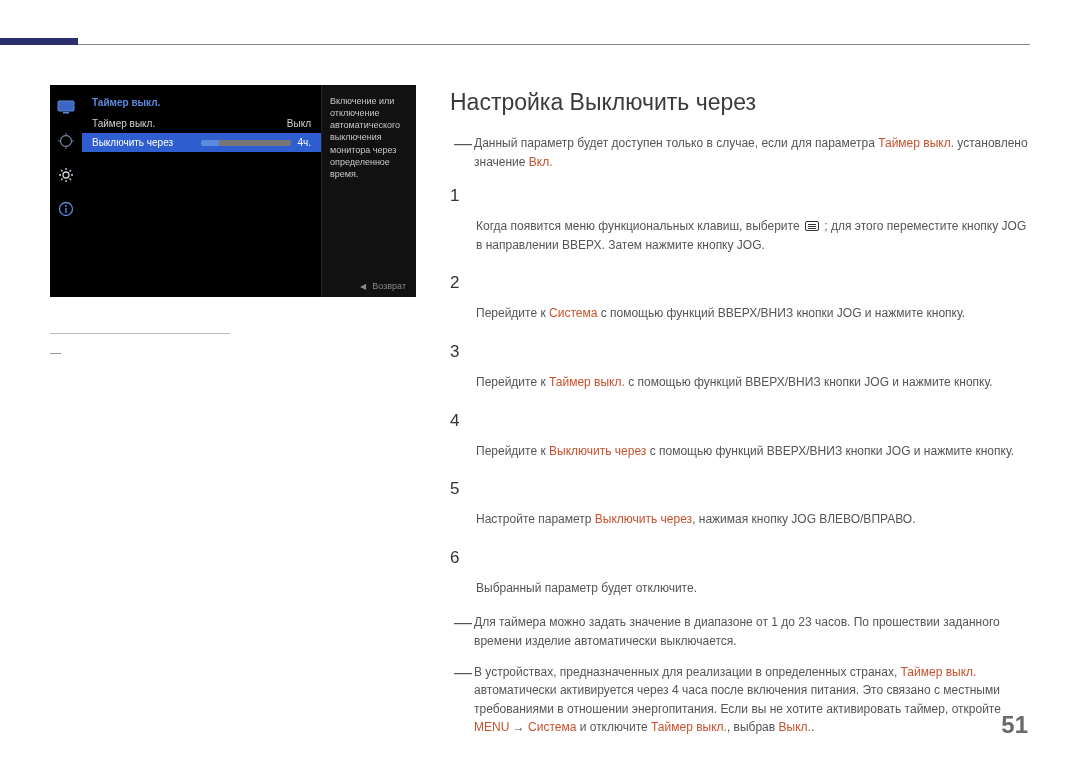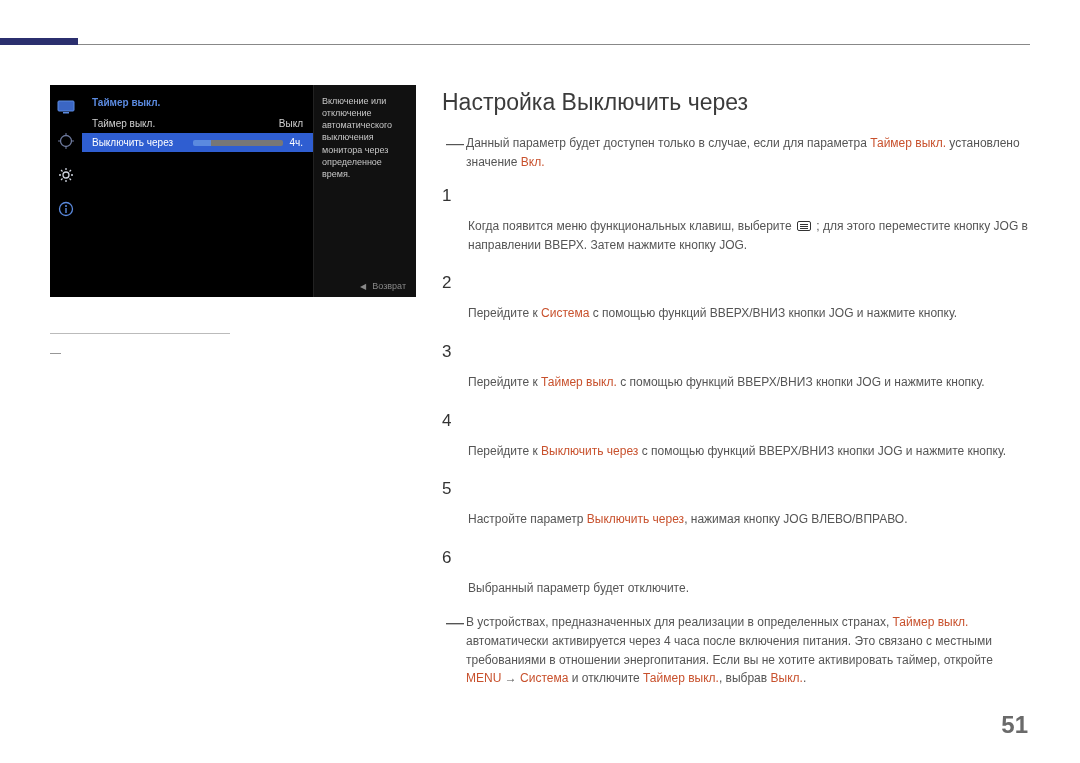--- a/index.html
+++ b/index.html
@@ -1,34 +1,34 @@
 <!DOCTYPE html>
 <html><head>
 <meta charset="utf-8">
 <style>
   * { box-sizing: border-box; margin: 0; padding: 0; }
   html, body { width: 1080px; height: 763px; background: #fff; font-family: Arial, Helvetica, sans-serif; color: #555; }
   .page { width: 1080px; height: 763px; position: relative; padding: 44px 50px 0 50px; }
   .rule-wrap { position: relative; margin-bottom: 40px; }
   .rule { height: 1px; background: #888; }
   .rule-accent { position: absolute; left: -50px; top: -6px; width: 78px; height: 7px; background: #2b2f6e; }
-  .content { display: flex; gap: 26px; }
+  .content { display: flex; gap: 34px; }
   .left-col { width: 366px; flex: none; }
   .right-col { flex: 1; }
 
   
   .osd { width: 366px; height: 212px; background: #000; border-radius: 2px; position: relative; display: flex; font-size: 10px; color: #ccc; }
   .osd-icons { width: 32px; background: #000; display: flex; flex-direction: column; align-items: center; padding-top: 14px; gap: 18px; }
   .icon-box { width: 18px; height: 16px; display: flex; align-items: center; justify-content: center; color: #6e7a9e; }
   .osd-main { flex: 1; display: flex; flex-direction: column; padding: 8px 0 0 0; }
   .osd-title { color: #5b8adf; font-size: 10px; padding: 4px 10px 6px 10px; font-weight: bold; }
   .osd-row { display: flex; justify-content: space-between; padding: 4px 10px; font-size: 10px; color: #d0d0d0; }
   .osd-row.sel { background: #2f5ed1; color: #fff; }
   .osd-slider { display:inline-block; width: 90px; height:6px; background: linear-gradient(90deg,#5b8adf 20%, #777 20%); border-radius:2px; vertical-align: middle; margin-right:6px; }
-  .osd-desc { width: 103px; background: #111; border-left: 1px solid #222; font-size: 9px; color: #c7c7c7; padding: 10px 8px; line-height: 1.35; }
+  .osd-desc { width: 95px; background: #111; border-left: 1px solid #222; font-size: 9px; color: #c7c7c7; padding: 10px 8px; line-height: 1.35; }
   .osd-footer { position: absolute; right: 10px; bottom: 6px; font-size: 9px; color: #888; display:flex; align-items:center; gap:6px;}
   .osd-footer .tri { font-size:8px; }
 
   .hr-small { width: 180px; height: 1px; background: #bbb; margin: 36px 0 10px 0; }
   .caption { font-size: 11px; color: #777; line-height: 1.5; position: relative; padding-left: 12px; }
   .caption .dash { position: absolute; left: 0; top: 0; }
 
   
   h1.title { color: #3b3b3b; font-size: 23px; font-weight: 400; margin: 4px 0 18px 0; }
   .note { font-size: 12px; line-height: 1.55; color: #555; position: relative; padding-left: 24px; margin-bottom: 12px; }
@@ -147,21 +147,21 @@
             <span class="num">5</span>
             <span class="txt"><span>Настройте параметр </span><span class="accent">Выключить через</span><span>, нажимая кнопку JOG ВЛЕВО/ВПРАВО.</span></span>
           </li>
         <li>
             <span class="num">6</span>
             <span class="txt">Выбранный параметр будет отключите.</span>
           </li>
       </ol>
 
       <div class="note">
-        <span class="ndash">―</span>
+        <span class="ndash">―</span><span>Для таймера можно задать значение в диапазоне от 1 до 23 часов. По прошествии заданного времени изделие автоматически выключается.</span>
       </div>
       <div class="note">
         <span class="ndash">―</span>
         <span>В устройствах, предназначенных для реализации в определенных странах, </span><span class="accent">Таймер выкл.</span><span> автоматически активируется через 4 часа после включения питания. Это связано с местными требованиями в отношении энергопитания. Если вы не хотите активировать таймер, откройте </span><span class="accent">MENU</span><span> → </span><span class="accent">Система</span><span> и отключите </span><span class="accent">Таймер выкл.</span><span>, выбрав </span><span class="accent">Выкл.</span><span>.</span>
       </div>
     </div>
   </div>
 
   <div class="pagenum">51</div>
 </div>

